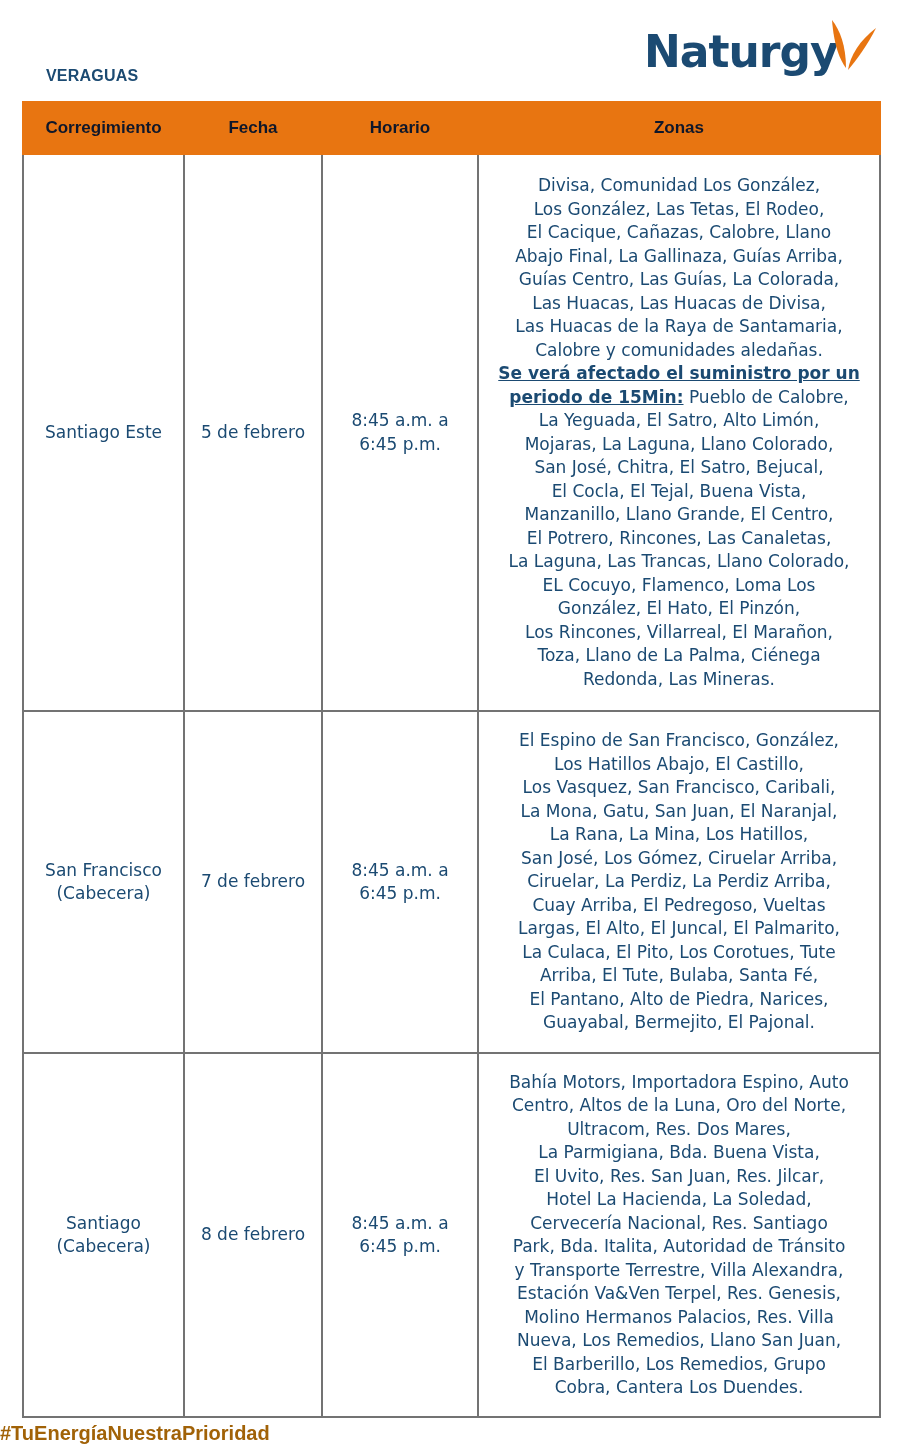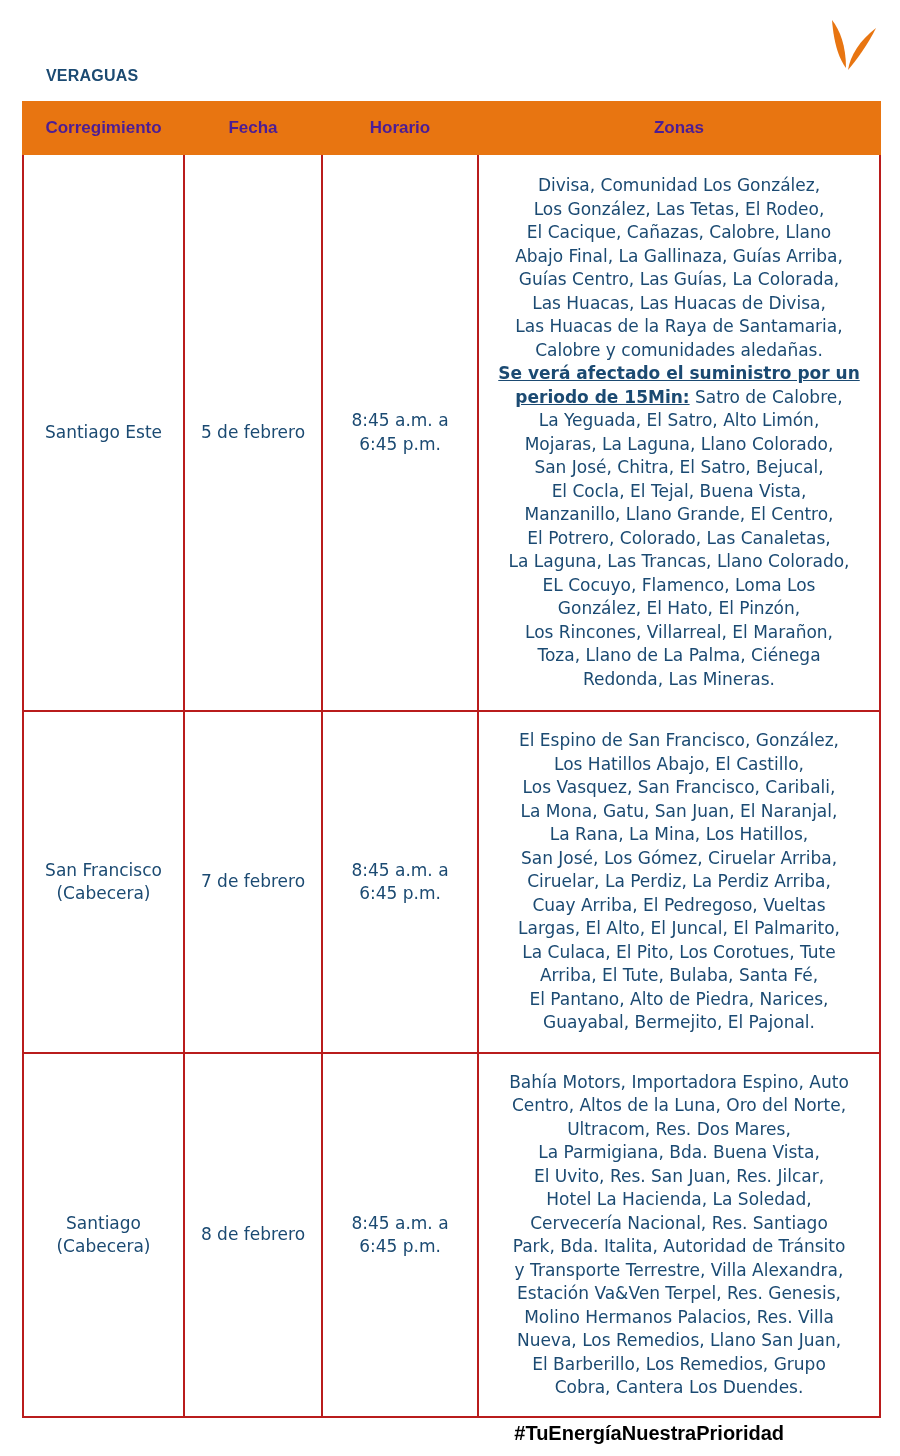--- a/index.html
+++ b/index.html
@@ -6,36 +6,37 @@
   body { width: 900px; height: 1456px; position: relative; overflow: hidden;
          font-family: "DejaVu Sans", "Liberation Sans", sans-serif; color: #1b4a72; }
   .region { position: absolute; left: 46px; top: 67px; font-family: "Liberation Sans", sans-serif;
             font-weight: bold; font-size: 16px; color: #1b4a72; letter-spacing: 0.2px; text-align: right; }
   .logo { position: absolute; left: 640px; top: 16px; width: 245px; height: 70px; }
   .logo-text { position: absolute; left: 4px; top: 10px; font-family: "DejaVu Sans", sans-serif;
                font-weight: bold; font-size: 44px; color: #1b4a72; letter-spacing: -1px; }
   .logo svg { position: absolute; left: 186px; top: 0px; }
   table.sched { position: absolute; left: 22px; top: 101px; width: 857px; border-collapse: collapse;
                 table-layout: fixed; }
-  table.sched th { background: #e87511; color: #4c1d95; font-family: "Liberation Sans", sans-serif;
+  table.sched th { background: #e87511; color: #0f172a; font-family: "Liberation Sans", sans-serif;
                    font-weight: bold; font-size: 17px; height: 50px; padding: 0; text-align: center;
                    border: 2px solid #e87511; }
-  table.sched td { border: 2px solid #b91c1c; text-align: center; vertical-align: middle;
+  table.sched td { border: 2px solid #737373; text-align: center; vertical-align: middle;
                    font-size: 17px; line-height: 23.5px; color: #1b4a72; padding: 0; }
   td.zonas { padding: 20px 6px 20px 6px; }
   .bold { font-weight: bold; text-decoration: underline; }
-  .hashtag { position: absolute; left: 0; width: 784px; top: 1422px; text-align: right;
-             font-family: "Liberation Sans", sans-serif; font-weight: bold; font-size: 20px; color: #000000; }
+  .hashtag { position: absolute; left: 0; width: 784px; top: 1422px; text-align: left;
+             font-family: "Liberation Sans", sans-serif; font-weight: bold; font-size: 20px; color: #a16207; }
 </style>
 </head>
 <body>
 
 <div class="region">VERAGUAS</div>
 
 <div class="logo">
+  <span class="logo-text">Naturgy</span>
   <svg width="56" height="66" viewBox="0 0 56 66">
     <path d="M6 4 C14 14 20 30 20 52 C14 44 8 30 6 4 Z" fill="#e87511"></path>
     <path d="M50 12 C42 28 32 42 22 54 C24 40 34 24 50 12 Z" fill="#e87511"></path>
   </svg>
 </div>
 
 <table class="sched">
   <colgroup>
     <col style="width:161px">
     <col style="width:138px">
@@ -62,27 +63,27 @@
       <td class="zonas">
         <div>Divisa, Comunidad Los González,</div>
         <div>Los González, Las Tetas, El Rodeo,</div>
         <div>El Cacique, Cañazas, Calobre, Llano</div>
         <div>Abajo Final, La Gallinaza, Guías Arriba,</div>
         <div>Guías Centro, Las Guías, La Colorada,</div>
         <div>Las Huacas, Las Huacas de Divisa,</div>
         <div>Las Huacas de la Raya de Santamaria,</div>
         <div>Calobre y comunidades aledañas.</div>
         <div class="bold">Se verá afectado el suministro por un</div>
-        <div><span class="bold">periodo de 15Min:</span><span> Satro de Calobre,</span></div>
+        <div><span class="bold">periodo de 15Min:</span><span> Pueblo de Calobre,</span></div>
         <div>La Yeguada, El Satro, Alto Limón,</div>
         <div>Mojaras, La Laguna, Llano Colorado,</div>
         <div>San José, Chitra, El Satro, Bejucal,</div>
         <div>El Cocla, El Tejal, Buena Vista,</div>
         <div>Manzanillo, Llano Grande, El Centro,</div>
-        <div>El Potrero, Colorado, Las Canaletas,</div>
+        <div>El Potrero, Rincones, Las Canaletas,</div>
         <div>La Laguna, Las Trancas, Llano Colorado,</div>
         <div>EL Cocuyo, Flamenco, Loma Los</div>
         <div>González, El Hato, El Pinzón,</div>
         <div>Los Rincones, Villarreal, El Marañon,</div>
         <div>Toza, Llano de La Palma, Ciénega</div>
         <div>Redonda, Las Mineras.</div>
       </td>
     </tr>
 
     <tr style="height:342px">

